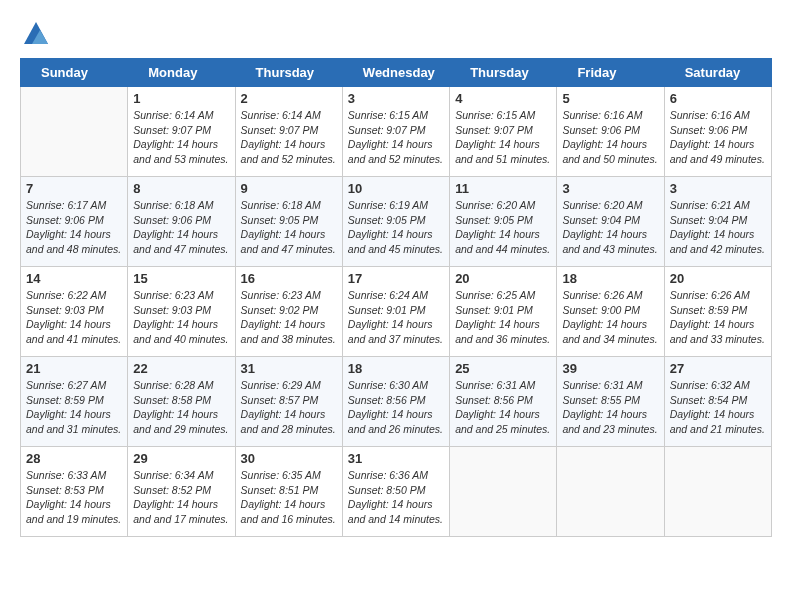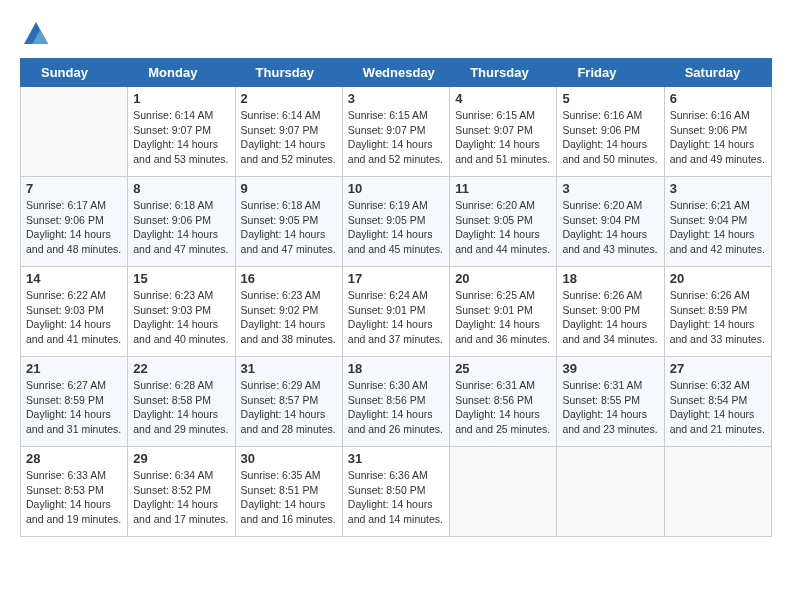--- a/index.html
+++ b/index.html
@@ -80,20 +80,21 @@
     .day-num {
       font-size: 13px;
       font-weight: bold;
       display: block;
       margin-bottom: 2px;
     }
     .cell-info {
       font-size: 10.5px;
       line-height: 1.4;
       color: #333;
+      font-style: italic;
     }
     tr:nth-child(even) td {
       background: #f5f8fc;
     }
     tr:nth-child(even) td.empty {
       background: #f0f0f0;
     }
   </style>
 </head>
 <body>

